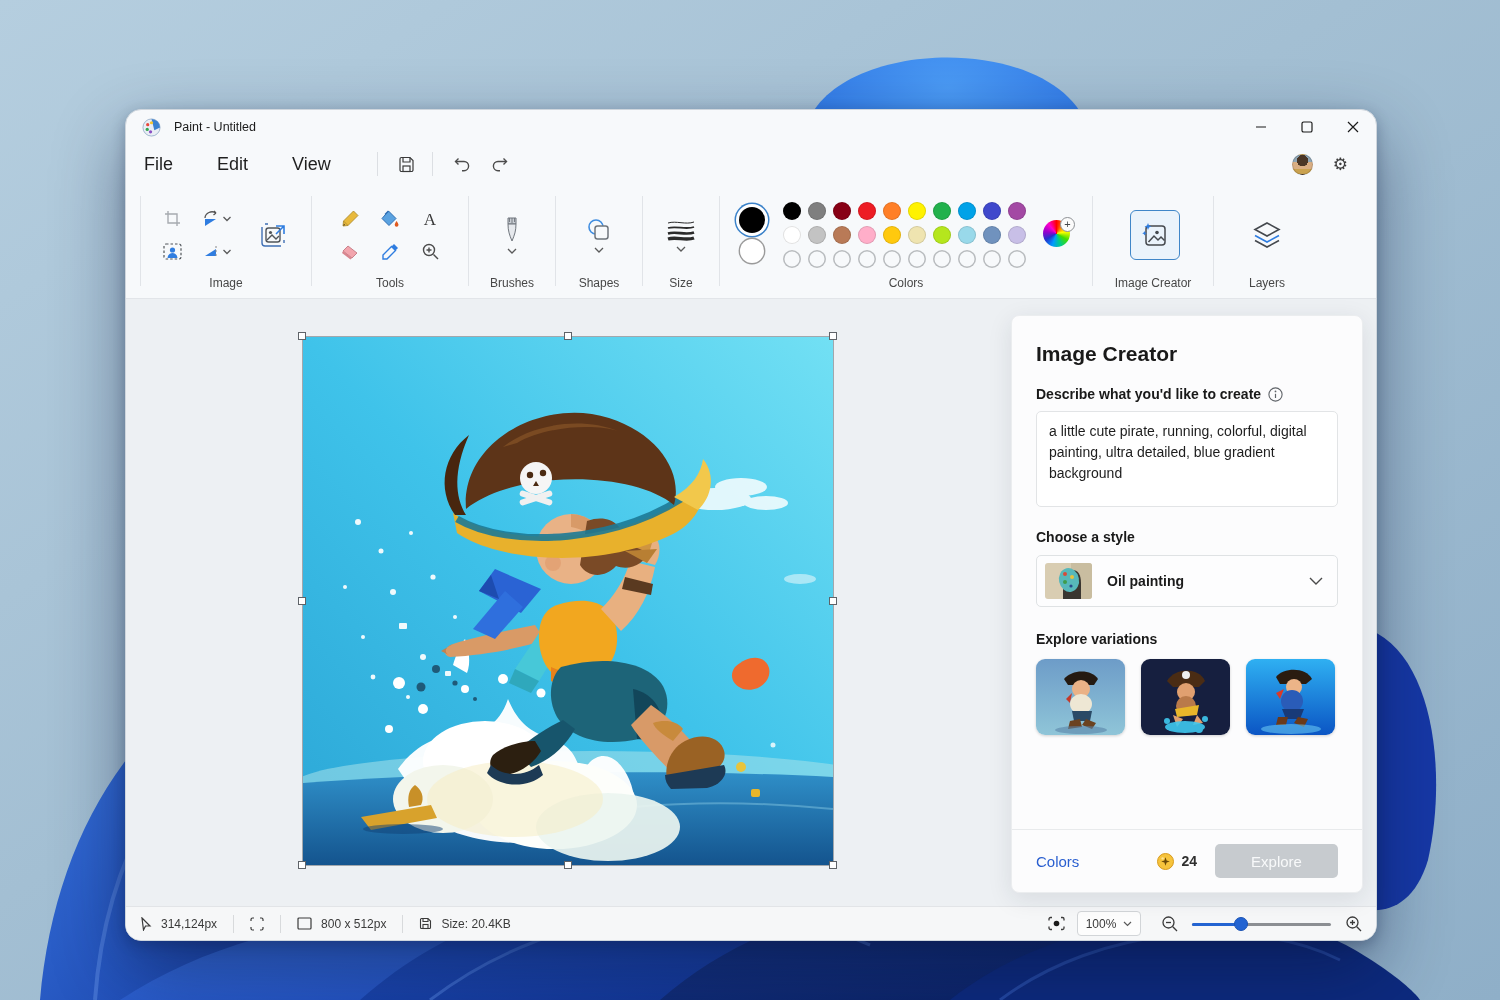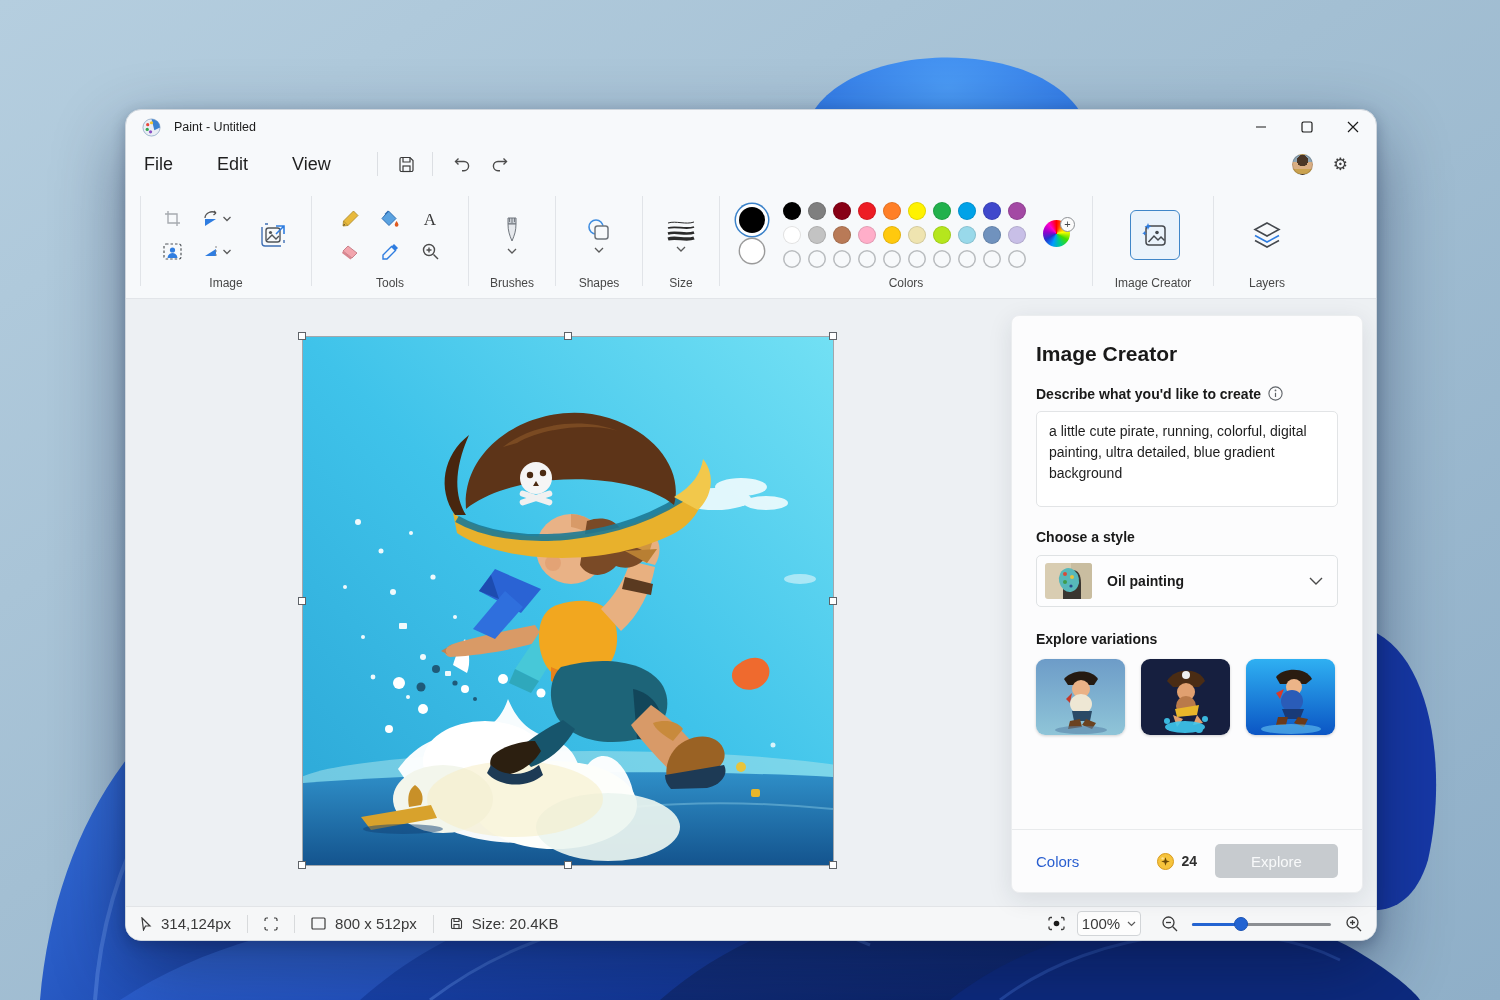--- a/index.html
+++ b/index.html
@@ -73,40 +73,40 @@
   .workspace{flex:1;position:relative;background:#edf0f3;}
   .canvas-wrap{position:absolute;left:177px;top:38px;width:530px;height:528px;outline:1px solid #a2a7ac;}
   .canvas-wrap svg{display:block;}
   .handle{position:absolute;width:8px;height:8px;background:#fff;border:1px solid #5f6368;box-sizing:border-box;}
 
   
   .panel{position:absolute;left:885px;top:16px;width:352px;height:578px;background:#fcfcfd;
          border:1px solid #ebedef;border-radius:8px;box-shadow:0 6px 24px rgba(30,40,60,.10);
          display:flex;flex-direction:column;box-sizing:border-box;padding:26px 24px 0;}
   .p-title{font-size:21px;font-weight:700;color:#191919;margin-bottom:20px;}
-  .p-label{font-size:14px;font-weight:700;color:#191919;display:flex;align-items:flex-start;gap:7px;}
+  .p-label{font-size:14px;font-weight:700;color:#191919;display:flex;align-items:flex-end;gap:7px;}
   .prompt-box{margin-top:9px;background:#fff;border:1px solid #e2e4e6;border-radius:5px;
         padding:9px 12px;font-size:14px;line-height:1.5;color:#1d1d1d;height:76px;}
   .style-dd{margin-top:10px;height:50px;background:#fdfdfe;border:1px solid #dfe2e4;border-radius:5px;
         display:flex;align-items:center;padding:0 14px 0 8px;}
   .style-thumb{width:47px;height:36px;border-radius:3px;overflow:hidden;flex:0 0 auto;}
   .style-name{font-size:14px;font-weight:700;color:#1b1b1b;margin-left:15px;}
   .style-dd .chev{margin-left:auto;}
   .thumbs{margin-top:12px;display:flex;gap:16px;}
   .thumb{width:89px;height:76px;border-radius:9px;overflow:hidden;box-shadow:0 1px 3px rgba(0,0,0,.18);}
   .thumb svg{display:block;}
   .p-footer{margin:auto -24px 0;border-top:1px solid #e8eaec;padding:14px 24px;display:flex;align-items:center;}
   .cancel{font-size:15px;color:#2a5fd0;}
   .credits{margin-left:auto;margin-right:18px;display:flex;align-items:center;gap:7px;font-size:14px;font-weight:700;color:#2f2f2f;}
   .create-btn{width:123px;height:34px;border-radius:5px;background:#c7cbcf;color:#f8f9fa;
         font-size:15px;display:flex;align-items:center;justify-content:center;}
 
   
   .statusbar{height:33px;flex:0 0 auto;border-top:1px solid #e2e4e7;background:#f6f7f8;
-        display:flex;align-items:center;padding:0 14px;font-size:15px;color:#3a3a3a;}
+        display:flex;align-items:center;padding:0 14px;font-size:12px;color:#3a3a3a;}
   .sb-item{display:flex;align-items:center;gap:9px;}
   .sb-sep{width:1px;height:18px;background:#d8dadc;margin:0 16px;}
   .zoombox{width:62px;height:23px;background:#fdfdfd;border:1px solid #d2d5d8;border-radius:4px;
         display:flex;align-items:center;justify-content:center;gap:7px;margin:0 20px 0 12px;}
   .slider{position:relative;width:139px;height:14px;margin:0 14px;}
   .slider .track{position:absolute;top:6px;left:0;right:0;height:3px;border-radius:2px;background:#8c8f93;}
   .slider .fill{position:absolute;top:6px;left:0;width:49px;height:3px;border-radius:2px;background:#2364d2;}
   .slider .knob{position:absolute;top:0;left:42px;width:14px;height:14px;border-radius:50%;background:#2364d2;border:1px solid #1b53b4;box-sizing:border-box;}
 </style>
 </head>

